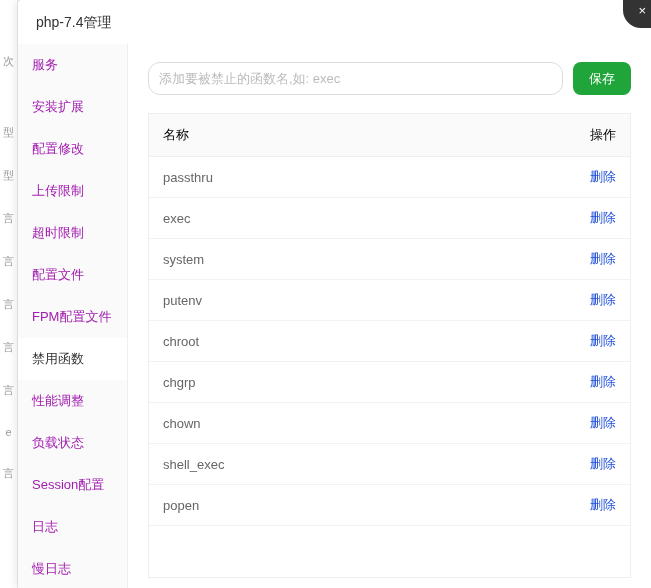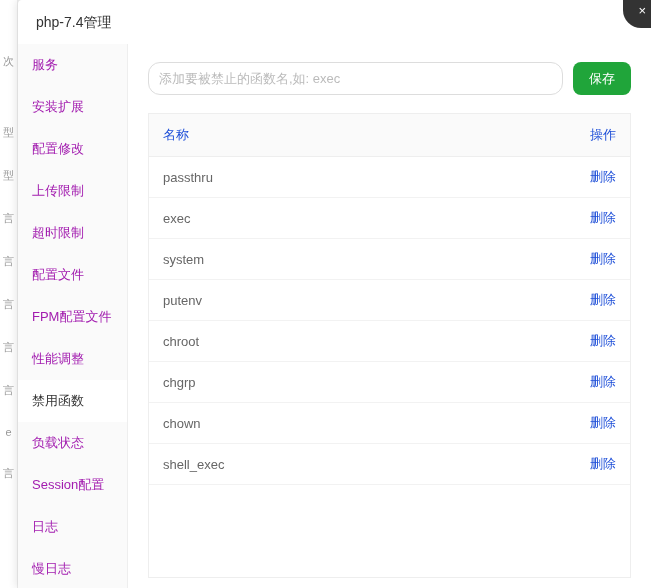--- a/index.html
+++ b/index.html
@@ -123,21 +123,21 @@
   overflow-y: scroll;
 }
 .tbl {
   width: 100%;
   border-collapse: collapse;
 }
 .tbl th {
   text-align: left;
   font-weight: normal;
   font-size: 13px;
-  color: #1d4ed8;
+  color: #000000;
   padding: 12px 14px;
   background: #fafafa;
   border-bottom: 1px solid #eee;
 }
 .tbl th.op { text-align: right; }
 .tbl td {
   padding: 11px 14px;
   border-bottom: 1px solid #f2f2f2;
   font-size: 13px;
   color: #666;
@@ -191,22 +191,22 @@
 
   <div class="dialog-body">
     <div class="sidebar" id="sidebar">
         <div class="sidebar-item"><span>服务</span></div>
         <div class="sidebar-item"><span>安装扩展</span></div>
         <div class="sidebar-item"><span>配置修改</span></div>
         <div class="sidebar-item"><span>上传限制</span></div>
         <div class="sidebar-item"><span>超时限制</span></div>
         <div class="sidebar-item"><span>配置文件</span></div>
         <div class="sidebar-item"><span>FPM配置文件</span></div>
+        <div class="sidebar-item active"><span>禁用函数</span></div>
         <div class="sidebar-item"><span>性能调整</span></div>
-        <div class="sidebar-item active"><span>禁用函数</span></div>
         <div class="sidebar-item"><span>负载状态</span></div>
         <div class="sidebar-item"><span>Session配置</span></div>
         <div class="sidebar-item"><span>日志</span></div>
         <div class="sidebar-item"><span>慢日志</span></div>
       </div>
 
     <div class="main">
       <div class="topbar">
         <input class="input-field" type="text" placeholder="添加要被禁止的函数名,如: exec" style="">
         <button class="save-btn">保存</button>
@@ -247,20 +247,24 @@
                   <td class="op"><span class="del-link">删除</span></td>
                 </tr>
                 <tr>
                   <td>chown</td>
                   <td class="op"><span class="del-link">删除</span></td>
                 </tr>
                 <tr>
                   <td>shell_exec</td>
                   <td class="op"><span class="del-link">删除</span></td>
                 </tr>
+                <tr>
+                  <td>popen</td>
+                  <td class="op"><span class="del-link">删除</span></td>
+                </tr>
               </tbody>
           </table>
         </div>
       </div>
 
     </div>
   </div>
 </div>
 
 </body></html>

